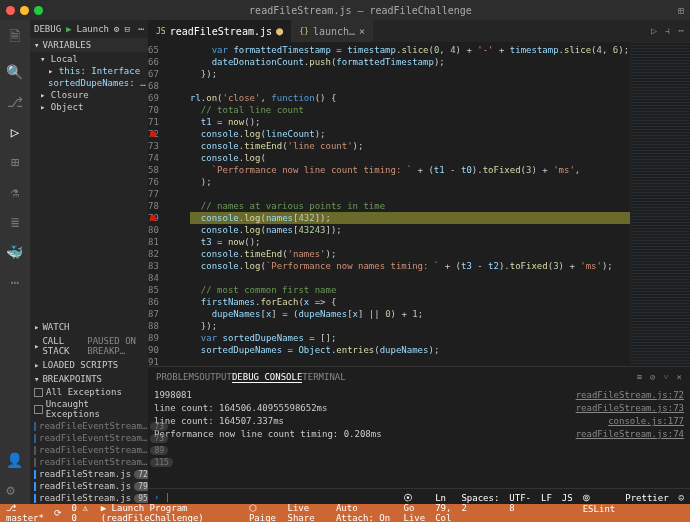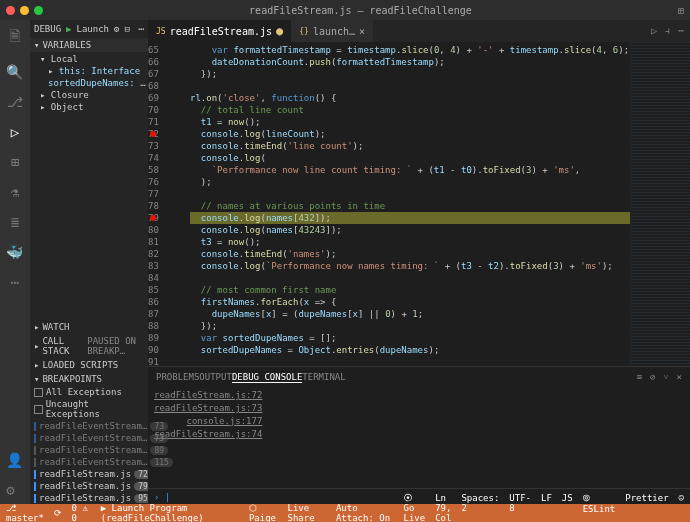--- a/index.html
+++ b/index.html
@@ -214,20 +214,26 @@
           <span class="p active">DEBUG CONSOLE</span>
           <span class="p">TERMINAL</span>
           <div class="pact">
             <span>≡</span>
             <span>⊘</span>
             <span>˅</span>
             <span>×</span>
           </div>
         </div>
       <div class="pbody">
+        <div class="pleft" id="pleft">
+            <div>1998081</div>
+            <div>line count: 164506.40955598652ms</div>
+            <div>line count: 164507.337ms</div>
+            <div>Performance now line count timing: 0.208ms</div>
+          </div>
         <div class="pright" id="pright">
             <div>readFileStream.js:72</div>
             <div>readFileStream.js:73</div>
             <div>console.js:177</div>
             <div>readFileStream.js:74</div>
           </div>
       </div>
       <div class="pin"><span>›</span>&nbsp;|</div>
     </div>
   </div>

